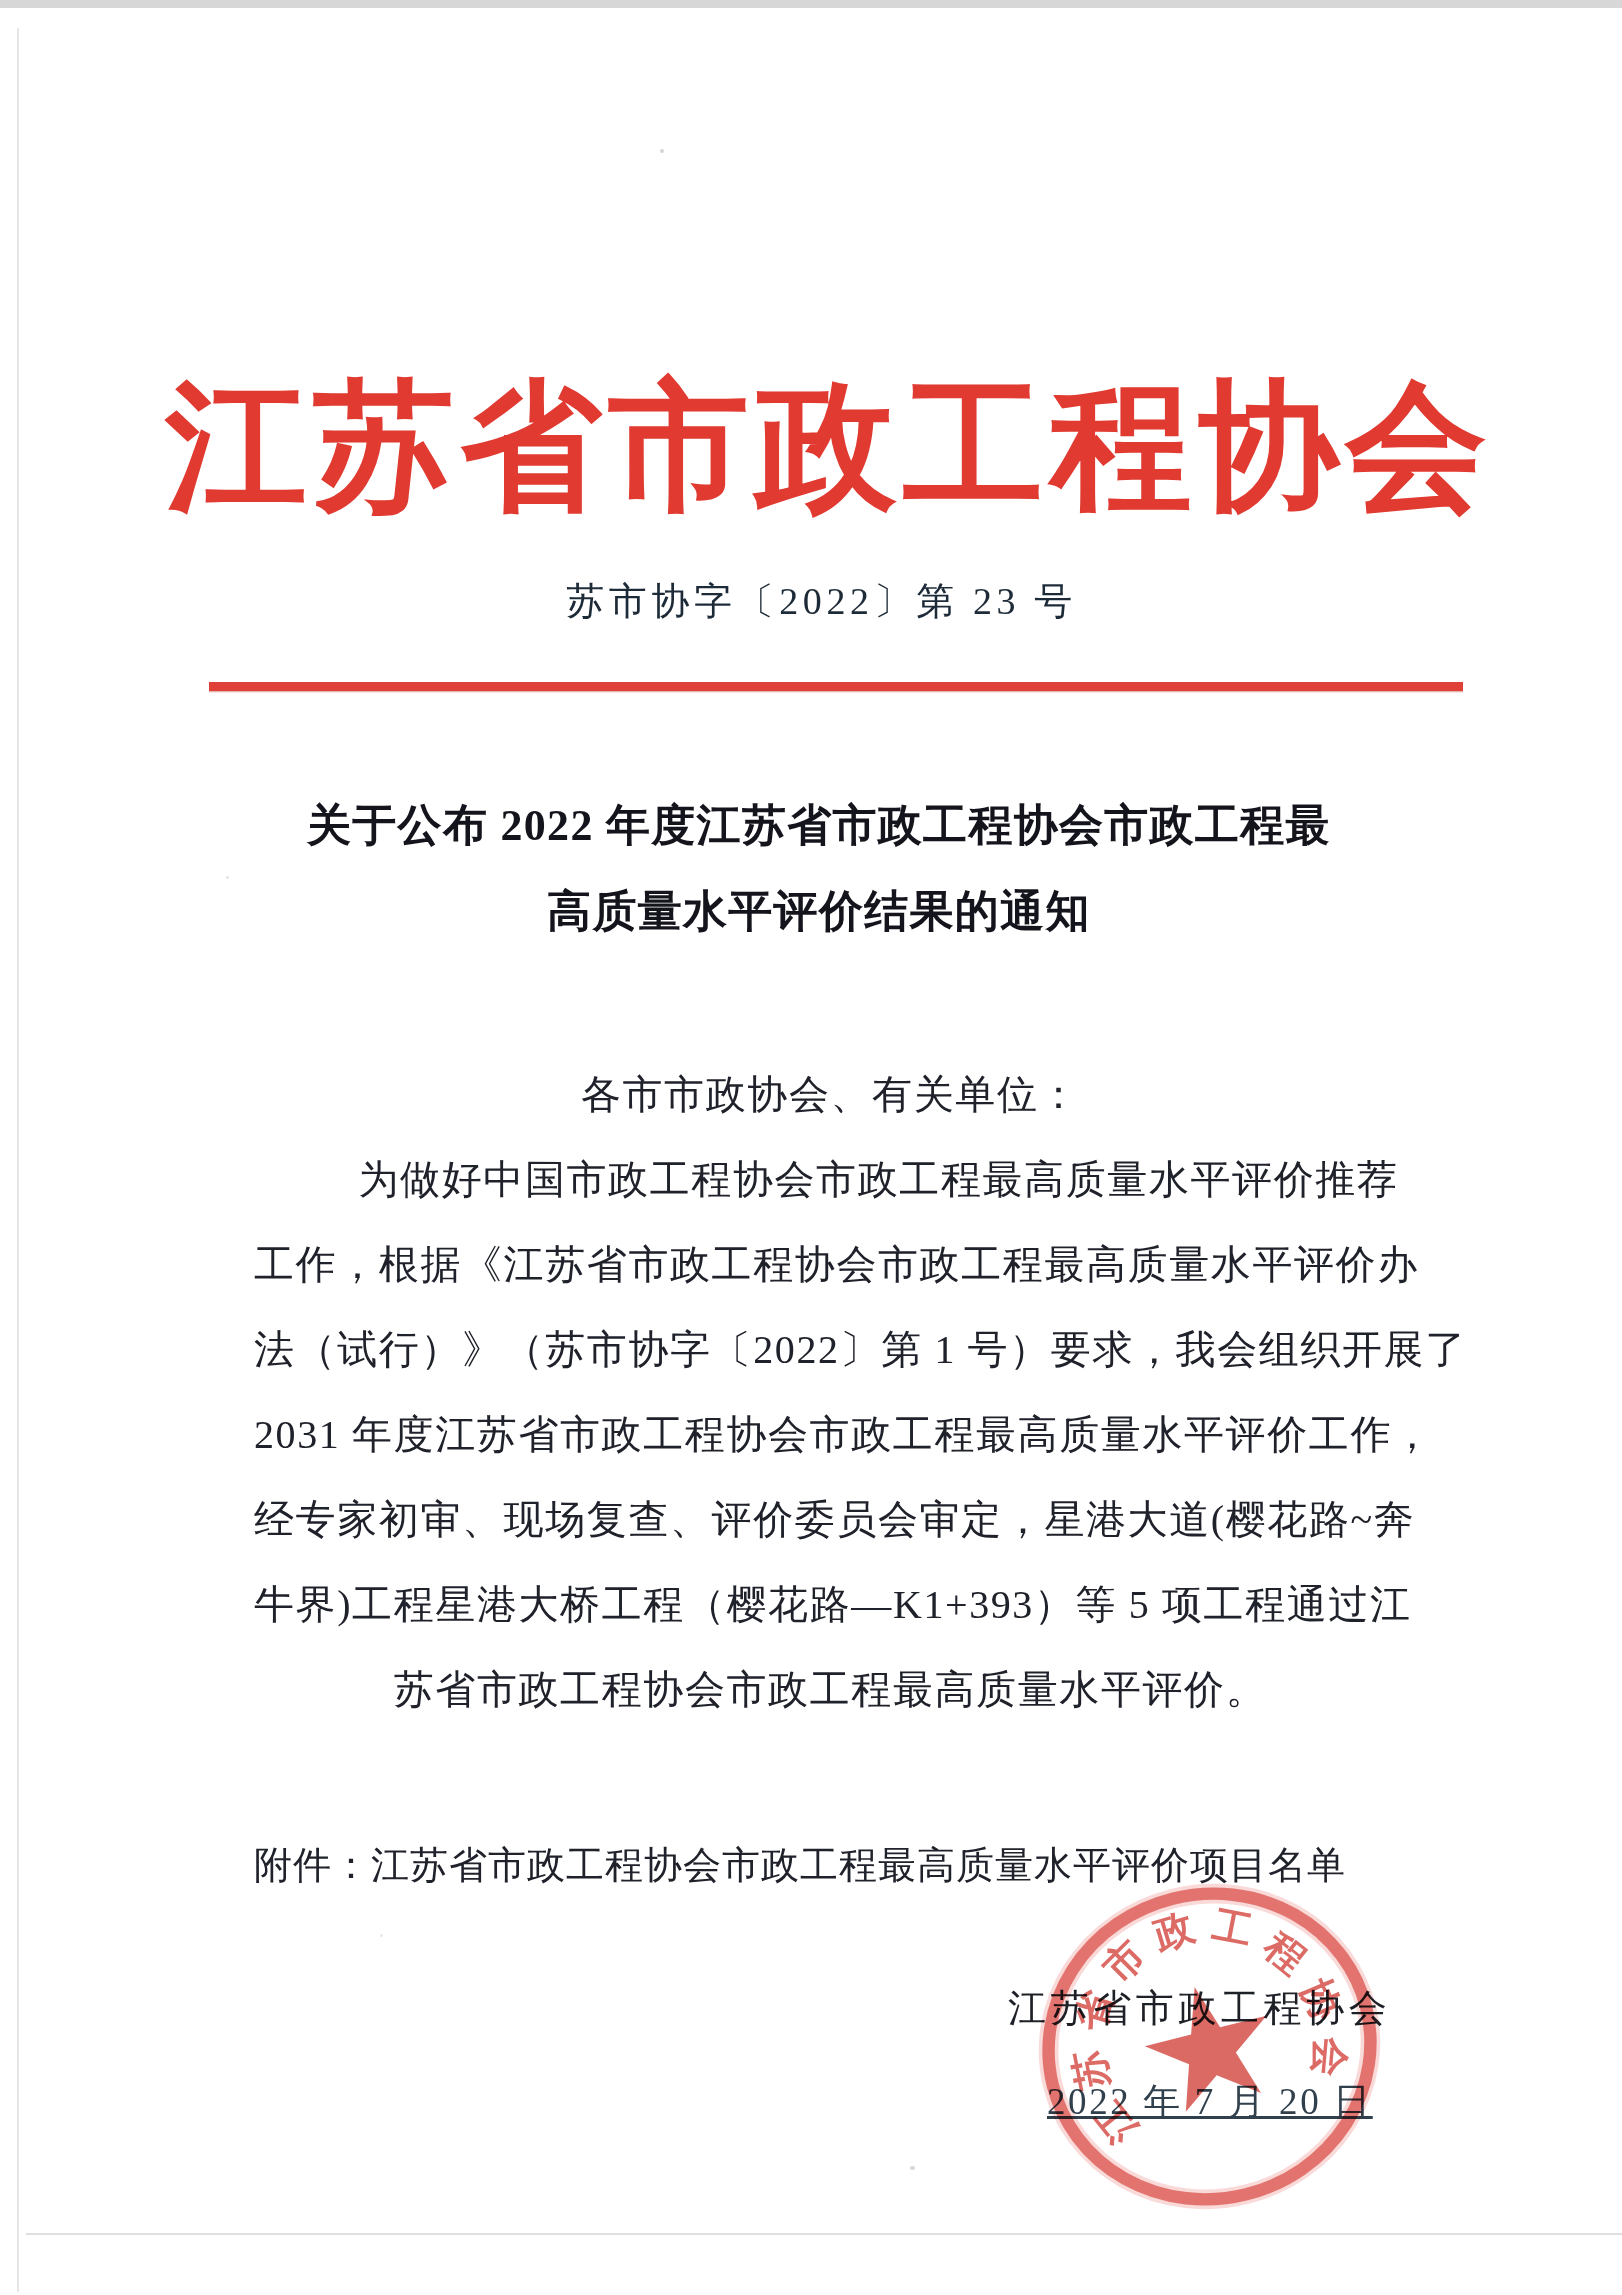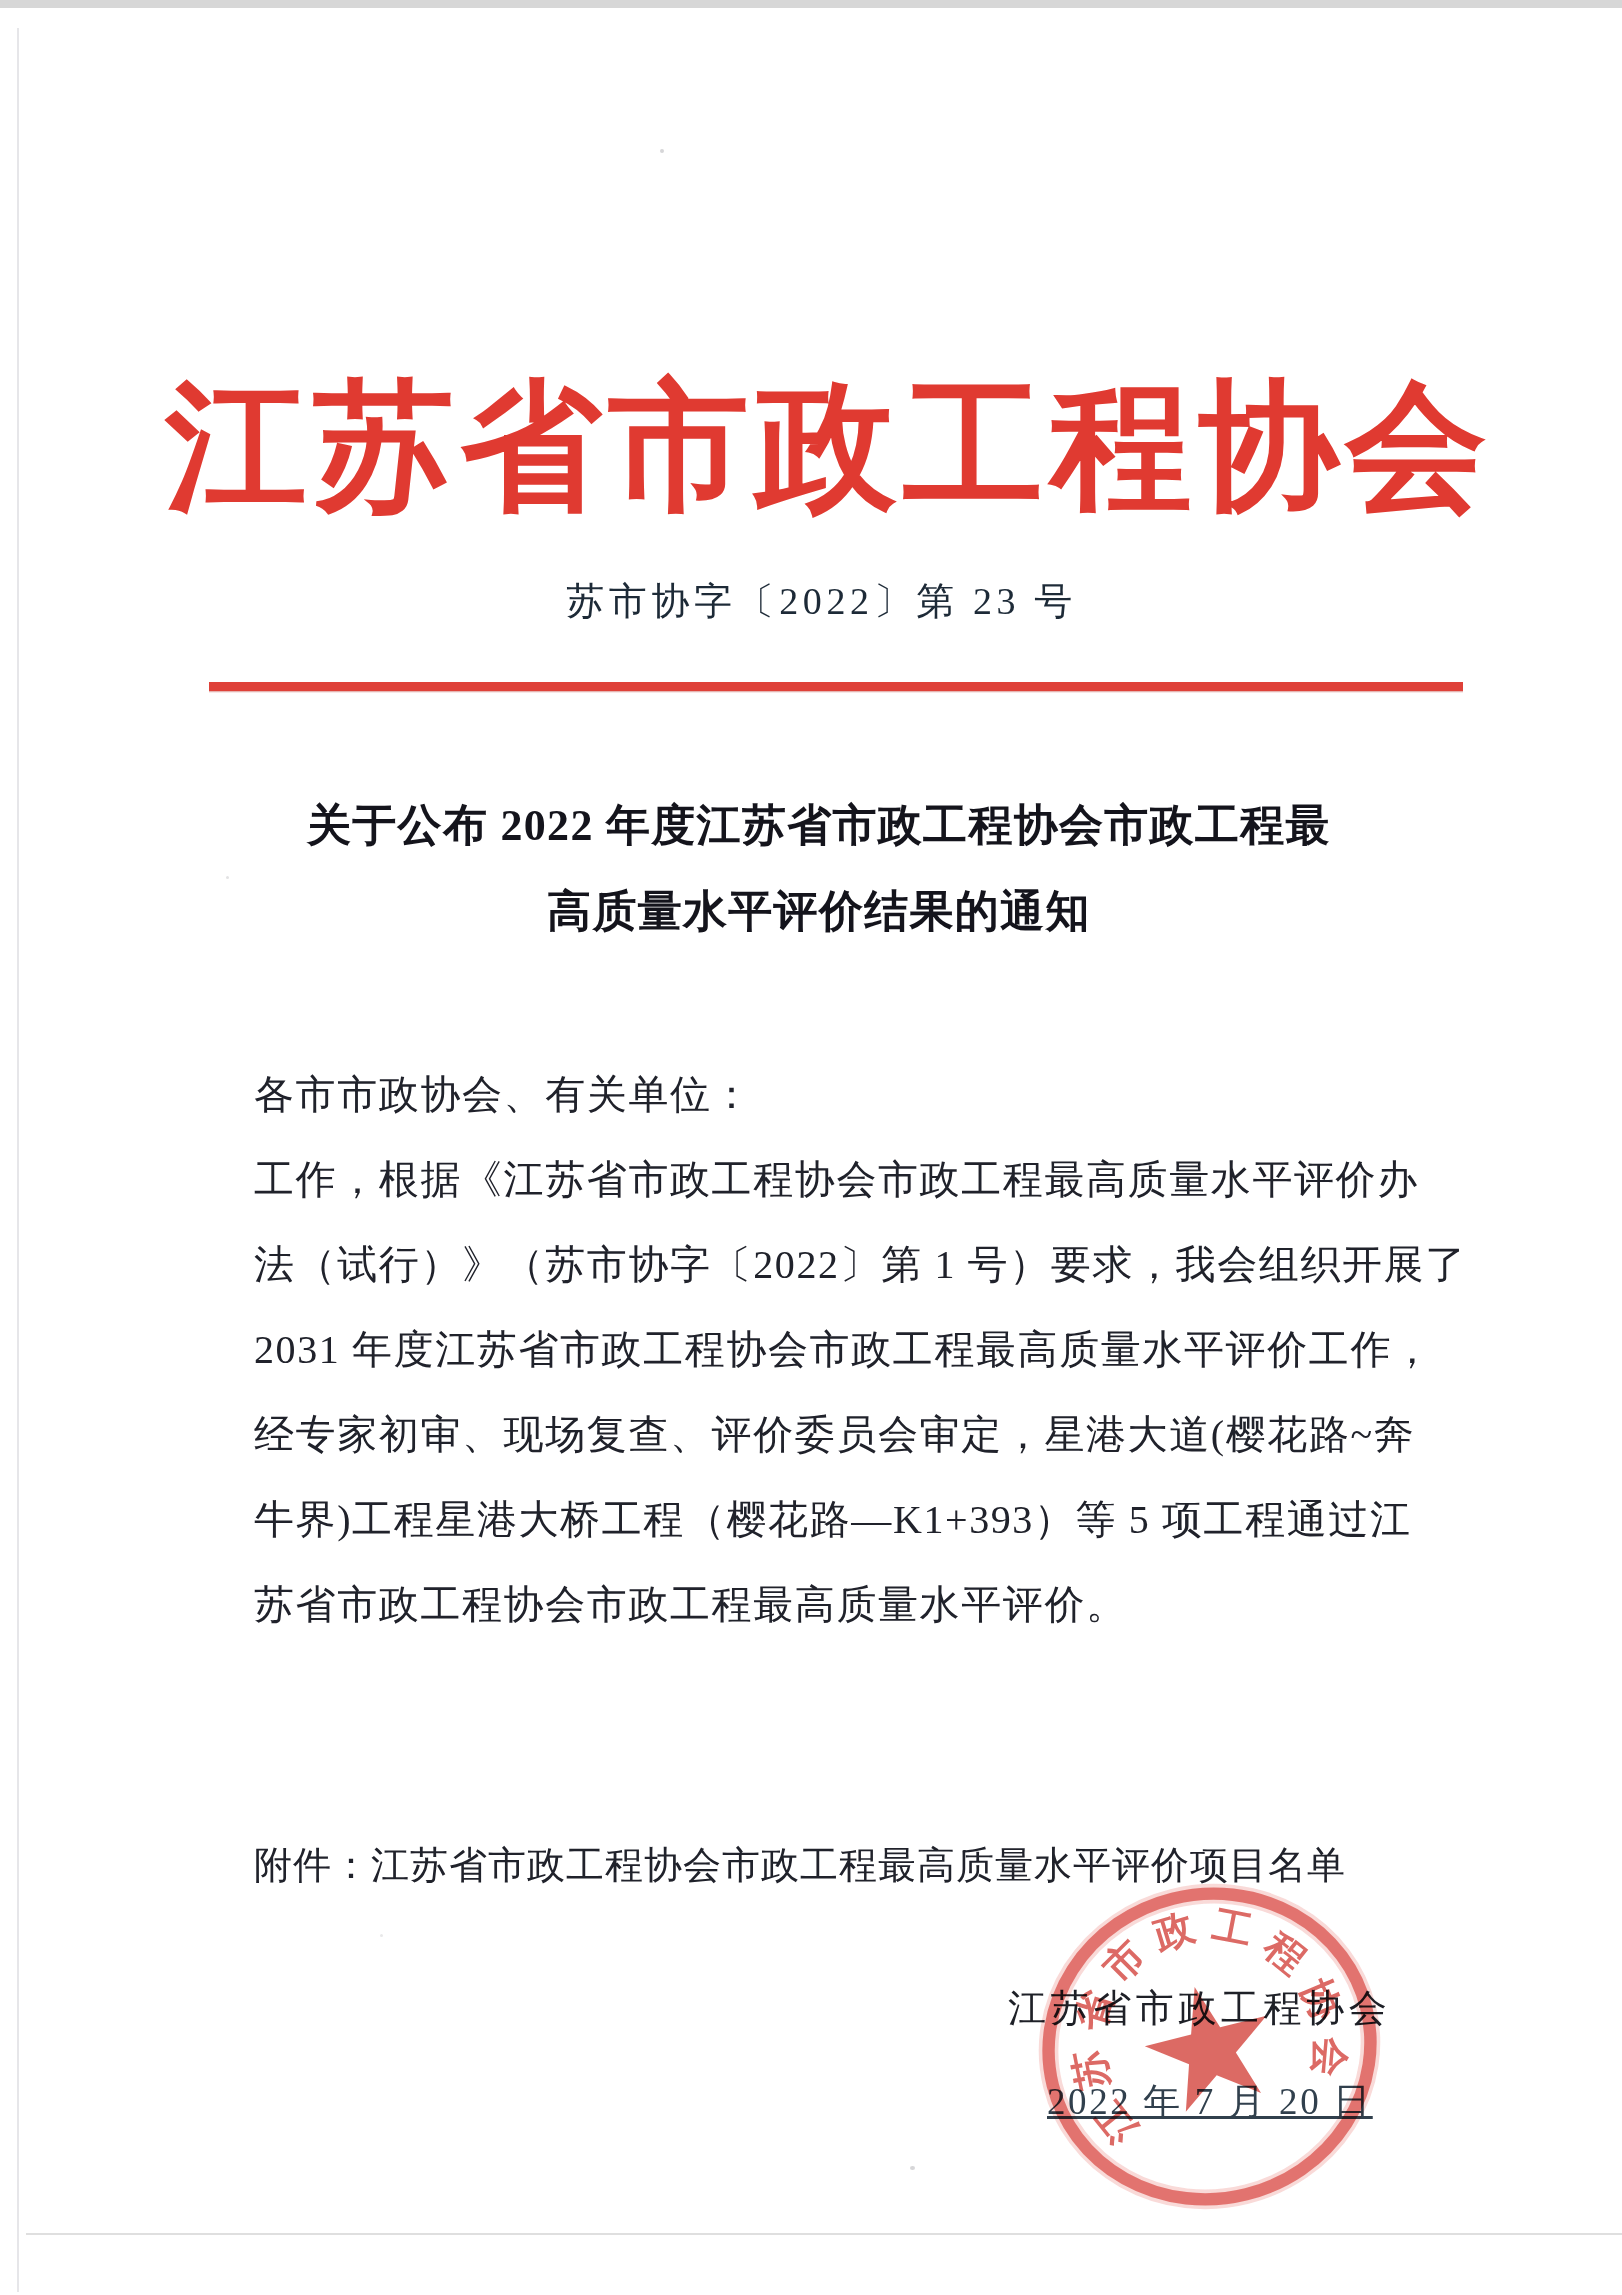--- a/index.html
+++ b/index.html
@@ -47,21 +47,21 @@
     color:#14141c;
     transform:translateX(7.9px);
   }
   .body-block{
     position:absolute;left:254px;top:1052px;width:1153px;
     font-size:40px;line-height:85px;
     letter-spacing:1.6px;
     color:#20222b;
     white-space:nowrap;
   }
-  .body-block .line{height:85px;}
+  .body-block .line{height:85px;text-align:center;}
   .body-block .indent{padding-left:96px;}
   .attachment{
     position:absolute;left:254px;top:1813px;width:1276px;
     font-size:38px;line-height:56px;
     letter-spacing:1px;
     color:#20222b;
     white-space:nowrap;
     margin-top:24px;
   }
   .signature{
@@ -105,20 +105,21 @@
   <div class="red-rule"></div>
 
   <div class="notice-title">
     <div>关于公布 2022 年度江苏省市政工程协会市政工程最</div>
     <div>高质量水平评价结果的通知</div>
   </div>
 
   <div class="body-block">
     <div class="line">各市市政协会、有关单位：</div>
     <div>
+        <div class="line indent">为做好中国市政工程协会市政工程最高质量水平评价推荐</div>
         <div class="line">工作，根据《江苏省市政工程协会市政工程最高质量水平评价办</div>
         <div class="line">法（试行）》（苏市协字〔2022〕第 1 号）要求，我会组织开展了</div>
         <div class="line">2031 年度江苏省市政工程协会市政工程最高质量水平评价工作，</div>
         <div class="line">经专家初审、现场复查、评价委员会审定，星港大道(樱花路~奔</div>
         <div class="line">牛界)工程星港大桥工程（樱花路—K1+393）等 5 项工程通过江</div>
         <div class="line">苏省市政工程协会市政工程最高质量水平评价。</div>
       </div>
   </div>
 
   <div class="attachment">附件：江苏省市政工程协会市政工程最高质量水平评价项目名单</div>

